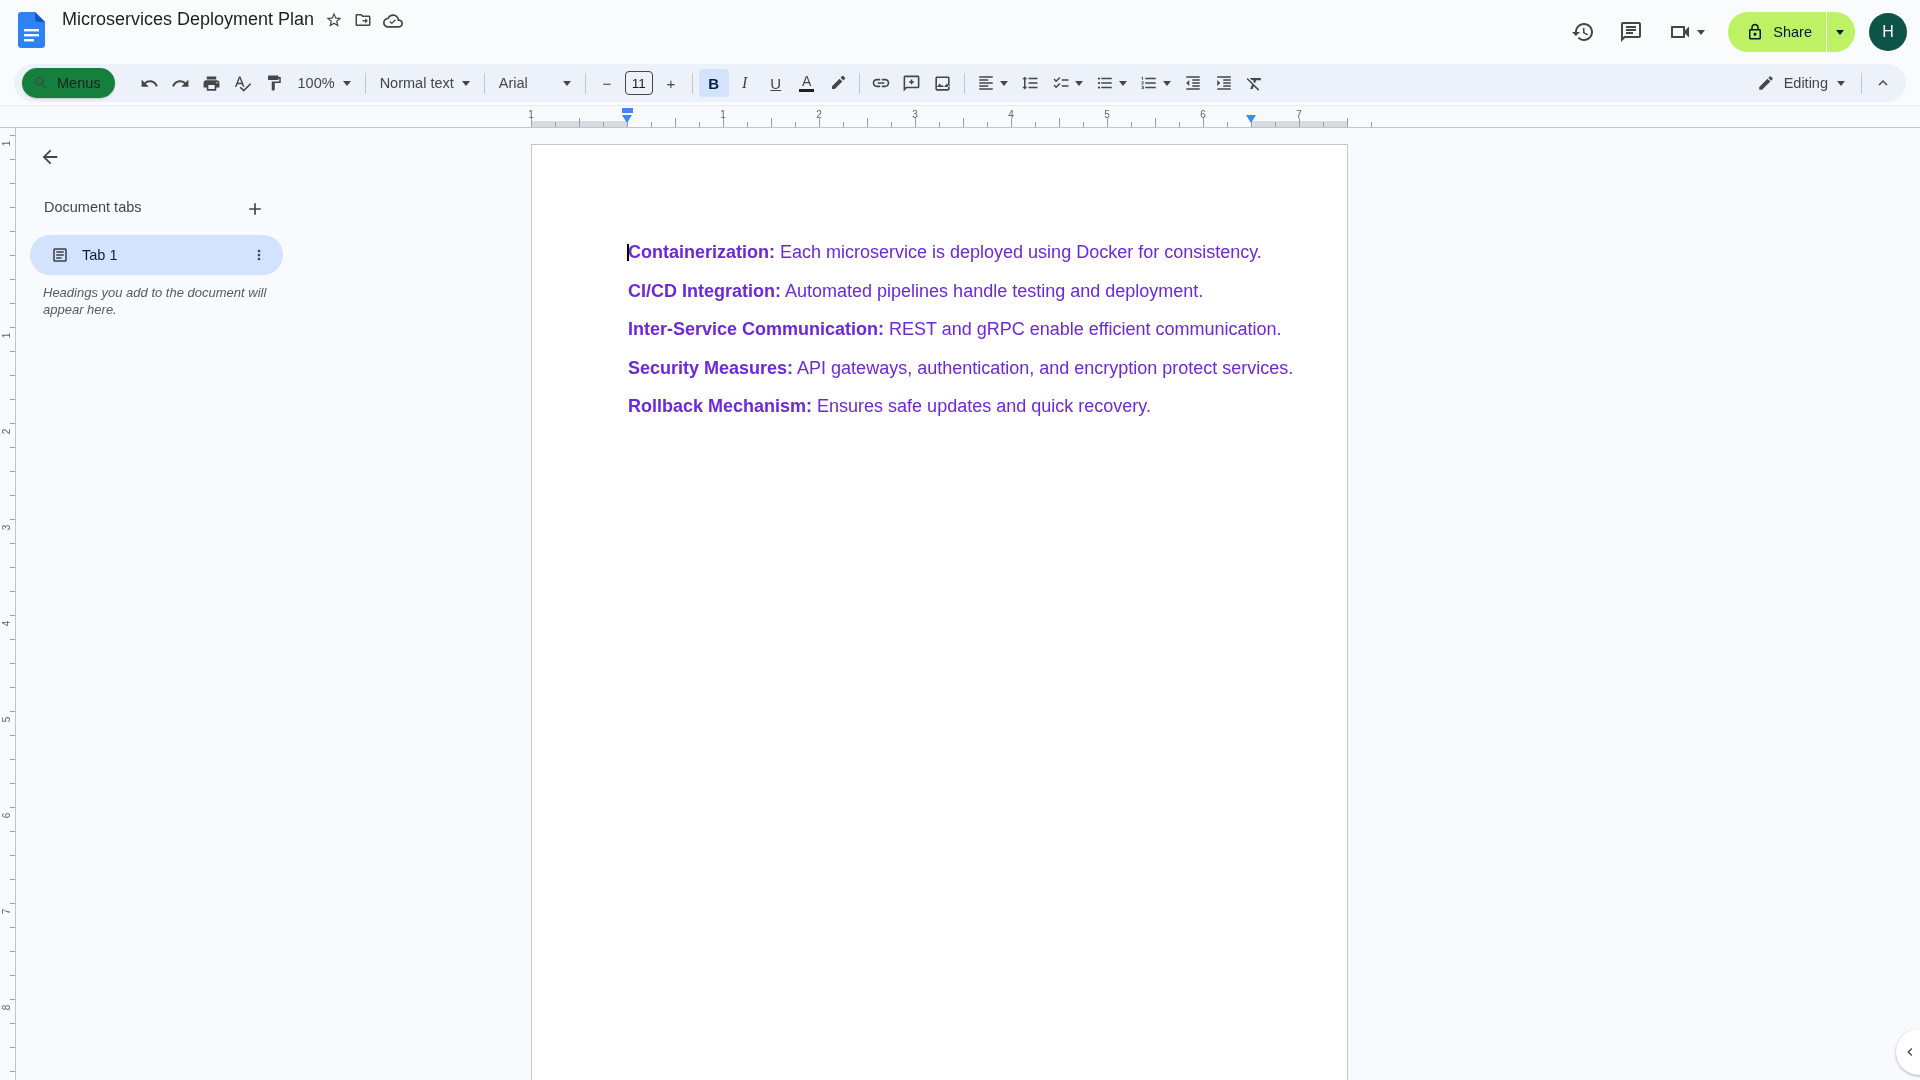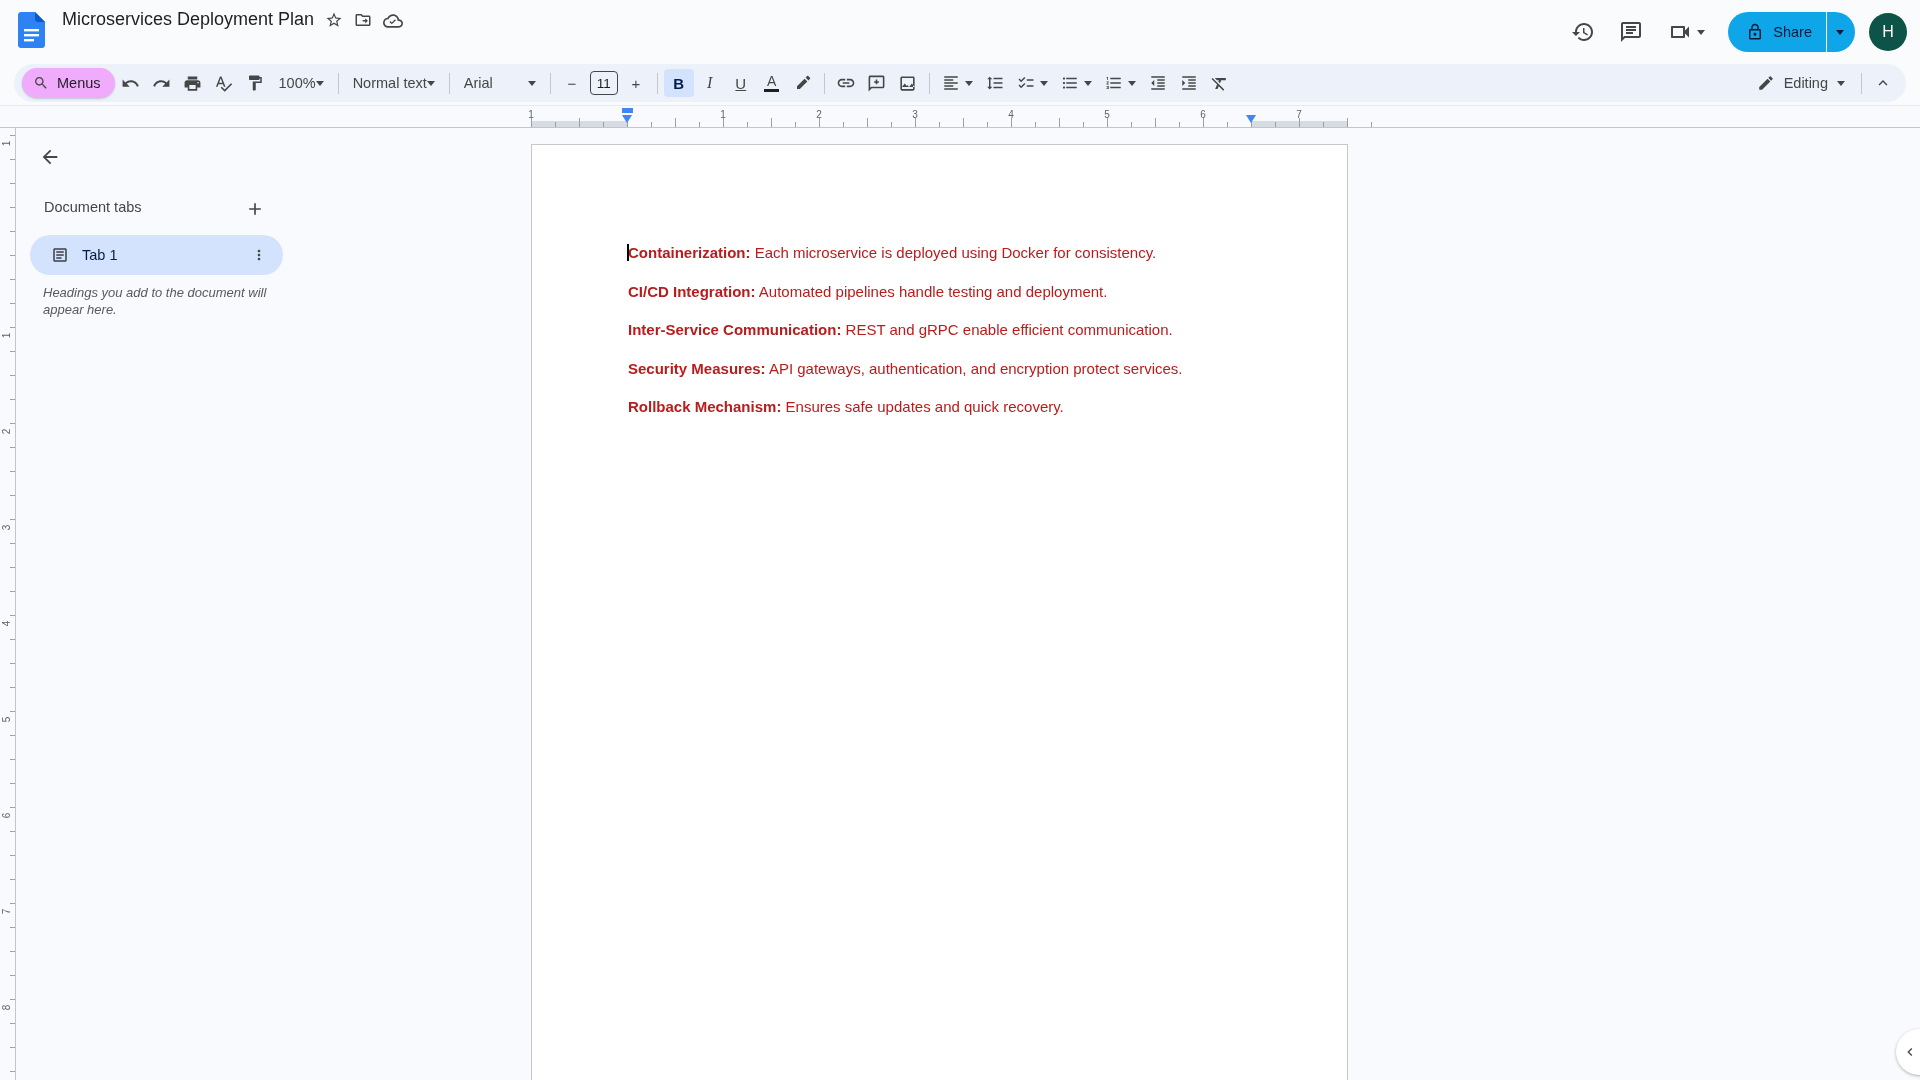--- a/index.html
+++ b/index.html
@@ -29,24 +29,24 @@
   #share-caret{display:flex;align-items:center;padding:0 11px 0 9px;}
   #avatar{width:38px;height:38px;border-radius:50%;display:flex;align-items:center;justify-content:center;
     color:#fff;font-size:16px;font-weight:500;margin-left:8px;cursor:pointer;}
   .caret{width:0;height:0;border-left:4.5px solid transparent;border-right:4.5px solid transparent;border-top:5px solid #444746;}
   
   #toolbar-row{position:absolute;left:0;top:64px;width:1920px;height:41px;background:#f9fbfd;border-bottom:1px solid #e7eaf0;}
   #toolbar{position:absolute;left:14px;right:14px;top:0;height:38px;background:#edf2fa;border-radius:19px;
     display:flex;align-items:center;padding:0 8px;gap:1px;}
   .tbtn{height:28px;min-width:30px;border-radius:4px;display:flex;align-items:center;justify-content:center;cursor:pointer;color:#444746;}
   .tsep{width:1px;height:21px;background:#c4c7c5;margin:0 5px;flex:none;}
-  #menus-btn{height:30px;background:#f0abfc;border-radius:16px;display:flex;align-items:center;gap:8px;
-    padding:0 14px 0 11px;margin-right:0;box-shadow:0 1px 2px rgba(60,64,67,.25);cursor:pointer;}
+  #menus-btn{height:30px;background:#15803d;border-radius:16px;display:flex;align-items:center;gap:8px;
+    padding:0 14px 0 11px;margin-right:19px;box-shadow:0 1px 2px rgba(60,64,67,.25);cursor:pointer;}
   #menus-label{font-size:14.5px;color:#1f1f1f;}
-  .tsel{display:flex;align-items:center;gap:0;padding:0 8px;height:28px;border-radius:4px;cursor:pointer;}
+  .tsel{display:flex;align-items:center;gap:8px;padding:0 8px;height:28px;border-radius:4px;cursor:pointer;}
   .tsel-label{font-size:14.5px;color:#444746;white-space:nowrap;}
   #font-size-box{width:26px;height:22px;border:1px solid #444746;border-radius:4px;display:flex;align-items:center;justify-content:center;
     font-size:13.5px;color:#1f1f1f;margin:0 2px;cursor:text;}
   .glyph{font-size:15px;color:#444746;}
   #bold-btn{background:#d3e3fd;}
   #bold-btn .glyph{font-weight:700;color:#041e49;}
   #italic-btn .glyph{font-style:italic;font-family:"Liberation Serif",serif;font-size:16px;}
   #underline-btn .glyph{text-decoration:underline;}
   #text-color-btn{flex-direction:column;gap:0;}
   #text-color-a{font-size:14px;line-height:14px;color:#444746;}
@@ -72,21 +72,21 @@
   #tab-list{position:absolute;left:30px;top:235px;width:253px;}
   .tab-item{height:40px;border-radius:20px;display:flex;align-items:center;padding:0 12px 0 21px;cursor:pointer;}
   .tab-item.selected{background:#d3e3fd;}
   .tab-item .tab-label{font-size:14.5px;font-weight:500;color:#041e49;margin-left:13px;flex:1;}
   .tab-kebab{width:24px;height:24px;display:flex;align-items:center;justify-content:center;border-radius:50%;cursor:pointer;}
   #tabs-note{position:absolute;left:43px;top:284px;width:240px;font-size:13px;font-style:italic;color:#575b5f;line-height:17px;}
   
   #page{position:absolute;left:531px;top:144px;width:815px;height:940px;background:#fff;
     border-left:1px solid #c7c7c7;border-right:1px solid #c7c7c7;border-top:1px solid #c7c7c7;}
   #doc-content{position:absolute;left:96px;right:96px;top:98px;}
-  .para{font-size:15px;line-height:19px;color:#b91c1c;margin-bottom:19.6px;white-space:nowrap;cursor:text;}
+  .para{font-size:18px;line-height:19px;color:#6d28d9;margin-bottom:19.6px;white-space:nowrap;cursor:text;}
   .para b{font-weight:700;}
   #caret-blink{position:absolute;left:95px;top:99px;width:1.5px;height:17px;background:#000;}
   
   #panel-toggle{position:absolute;left:1896px;top:1029px;width:46px;height:46px;border-radius:50%;background:#fff;
     box-shadow:0 1px 3px rgba(0,0,0,.3);display:flex;align-items:center;cursor:pointer;padding-left:6px;box-sizing:border-box;}
 </style>
 </head>
 <body>
 
 <div id="header">
@@ -127,21 +127,21 @@
       <svg width="24" height="24" viewBox="0 0 24 24">
           <path class="ic" d="M20 2H4c-1.1 0-2 .9-2 2v18l4-4h14c1.1 0 2-.9 2-2V4c0-1.1-.9-2-2-2zm0 14H5.17L4 17.17V4h16v12zM7 9h10v2H7V9zm0-3h10v2H7V6zm0 6h7v2H7v-2z"></path>
         </svg>
     </div>
     <div class="hbtn" id="video-btn">
       <svg width="24" height="24" viewBox="0 0 24 24">
           <path class="ic" d="M17 10.5V7c0-.55-.45-1-1-1H4c-.55 0-1 .45-1 1v10c0 .55.45 1 1 1h12c.55 0 1-.45 1-1v-3.5l4 4v-11l-4 4zM15 16H5V8h10v8z"></path>
         </svg>
       <span class="caret"></span>
     </div>
-    <div id="share-btn" style="background: #0ea5e9; justify-content: space-between;">
+    <div id="share-btn" style="background: #bef264; justify-content: space-between;">
       <div id="share-main">
         <svg width="18" height="18" viewBox="0 0 24 24">
             <path fill="#001d35" d="M18 8h-1V6c0-2.76-2.24-5-5-5S7 3.24 7 6v2H6c-1.1 0-2 .9-2 2v10c0 1.1.9 2 2 2h12c1.1 0 2-.9 2-2V10c0-1.1-.9-2-2-2zm0 12H6V10h12v10zm-6-3c1.1 0 2-.9 2-2s-.9-2-2-2-2 .9-2 2 .9 2 2 2zM9 8V6c0-1.66 1.34-3 3-3s3 1.34 3 3v2H9z"></path>
           </svg>
         <span id="share-label">Share</span>
       </div>
       <div id="share-sep"></div>
       <div id="share-caret">
         <span class="caret" style="border-top-color:#001d35;"></span>
       </div>

